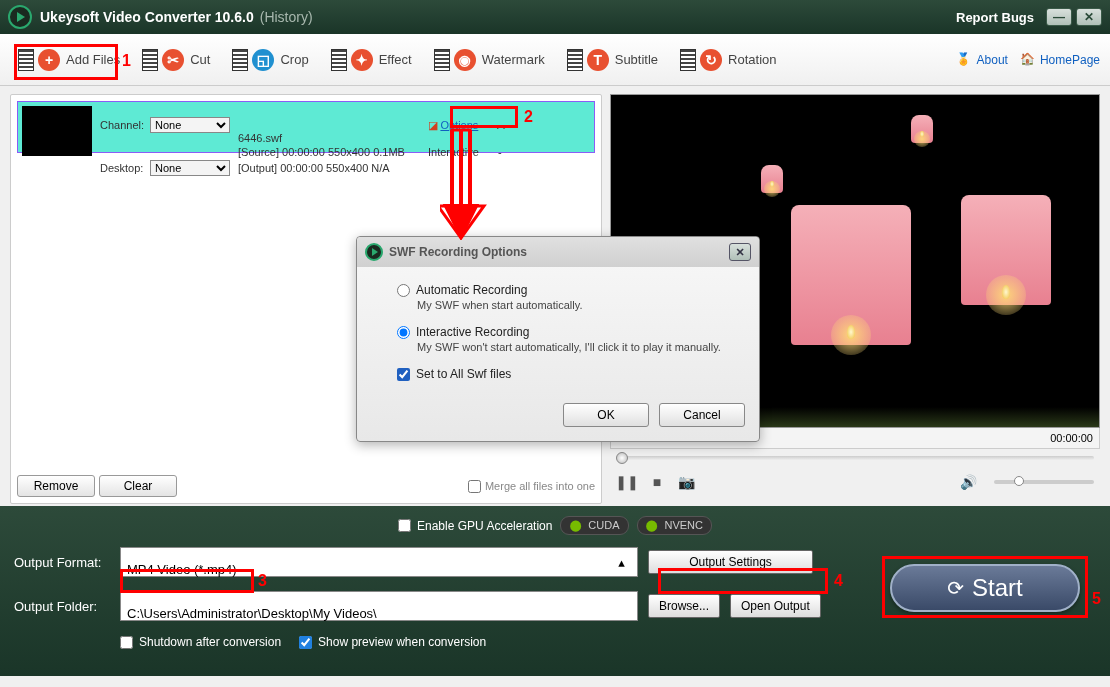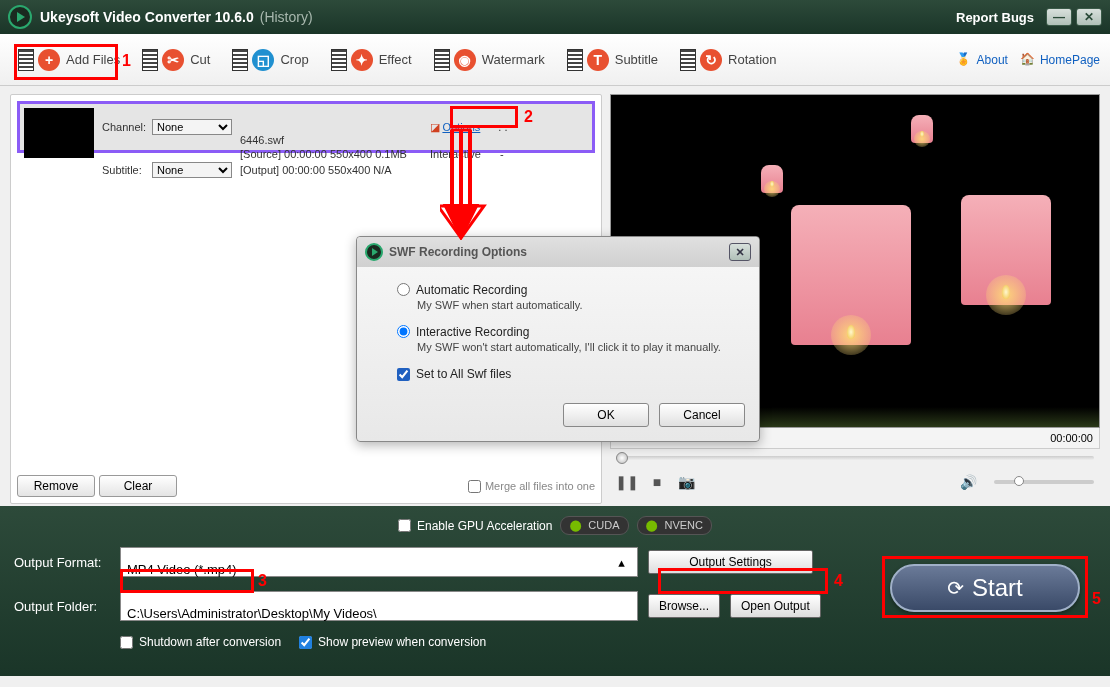--- a/index.html
+++ b/index.html
@@ -27,21 +27,21 @@
 .tbtn.watermark .ticon { background: #e85030; }
 .tbtn.subtitle .ticon { background: #e85030; }
 .tbtn.rotation .ticon { background: #e85030; }
 .toolbar .spacer { flex: 1; }
 .rlink { display: flex; align-items: center; font-size: 12px; color: #1060c0; margin-left: 12px; cursor: pointer; }
 .rlink .ric { width: 16px; height: 16px; margin-right: 4px; }
 
 
 .main { display: flex; padding: 8px 10px 2px; height: 420px; }
 .leftpanel { width: 592px; background: #fff; border: 1px solid #ccc; border-radius: 2px; padding: 6px; display: flex; flex-direction: column; margin-right: 8px; }
-.filerow { border: 3px solid #8b5cf6; background: #e5e5e5; height: 52px; display: flex; padding: 4px; }
+.filerow { border: 1px solid #8b5cf6; background: #5eead4; height: 52px; display: flex; padding: 4px; }
 .thumb { width: 70px; height: 50px; background: #000; margin-right: 8px; }
 .filemeta { flex: 1; font-size: 11px; color: #333; }
 .filemeta .line { display: flex; align-items: center; margin-bottom: 2px; }
 .filemeta .lbl { width: 50px; }
 .filemeta select { width: 80px; font-size: 11px; border: 1px solid #888; background: #f4f4f4; }
 .filemeta .fname { width: 190px; margin-top: 26px; }
 .filemeta .opts { color: #1060c0; text-decoration: underline; font-size: 11px; cursor: pointer; }
 .filemeta .stext { font-size: 11px; color: #333; }
 .leftpanel .grow { flex: 1; }
 .bottombtns { display: flex; align-items: center; }
@@ -93,21 +93,21 @@
 
 
 .dialog { position:absolute; left:356px; top:236px; width:404px; background:linear-gradient(#f8f8f8,#e8e8e8); border:1px solid #888; border-radius:4px; box-shadow:0 3px 12px rgba(0,0,0,.3); z-index:40;}
 .dialog .dtitle{ height:30px; background:linear-gradient(#e0e0e0,#d0d0d0); display:flex; align-items:center; padding:0 8px; font-size:12px; font-weight:bold; color:#555; border-radius:4px 4px 0 0;}
 .dialog .dtitle .dlogo{ width:18px; height:18px; background:#1a2a20; border-radius:50%; border:2px solid #2aa86e; margin-right:6px; display:flex; align-items:center; justify-content:center;}
 .dialog .dtitle .dlogo .dtri{ width:0; height:0; border-left:6px solid #2aa86e; border-top:4px solid transparent; border-bottom:4px solid transparent; margin-left:1px;}
 .dialog .dtitle .dspacer{ flex:1;}
 .dialog .dtitle .dclose{ width:22px; height:18px; background:linear-gradient(#d8e0dc,#b0c0b8); border:1px solid #556; border-radius:3px; display:flex; align-items:center; justify-content:center; font-weight:bold; font-size:11px; color:#334; cursor:pointer;}
 .dialog .dbody{ padding:16px 20px 8px 40px; font-size:11px; color:#222;}
 .dialog .dopt{ margin-bottom:14px;}
-.dialog .dopt label{ display:flex; align-items:flex-start; font-size:12px; cursor:pointer;}
+.dialog .dopt label{ display:flex; align-items:flex-end; font-size:12px; cursor:pointer;}
 .dialog .dopt input{ margin-right:6px;}
 .dialog .dopt .desc{ margin-left:20px; color:#444; margin-top:2px;}
 .dialog .dcheck{ margin-bottom:8px;}
 .dialog .dcheck label{ display:flex; align-items:center; font-size:12px;}
 .dialog .dcheck input{ margin-right:6px; accent-color:#2060c0;}
 .dialog .dbtns{ display:flex; justify-content:flex-end; padding:6px 14px 14px; gap:10px;}
 .dialog .dbtns button{ width:86px; height:24px; background:linear-gradient(#fff,#e0e0e0); border:1px solid #888; border-radius:3px; font-size:12px; cursor:pointer;}
 
 
 .lantern{ position:absolute; }
@@ -197,21 +197,21 @@
           <span style="margin-left:18px;">. .</span>
         </div>
         <div class="line">
           <span class="lbl"></span>
             <span style="width:88px;"></span>
           <span class="stext" style="width:190px;">[Source]  00:00:00  550x400  0.1MB</span>
           <span class="stext" style="width:70px;">Interactive</span>
           <span class="stext">-</span>
         </div>
         <div class="line">
-          <span class="lbl">Subtitle:</span>
+          <span class="lbl">Desktop:</span>
           <select><option>None</option></select>
           <span class="stext" style="margin-left:8px;">[Output]  00:00:00  550x400  N/A</span>
         </div>
       </div>
     </div>
     <div class="grow"></div>
     <div class="bottombtns">
       <button>Remove</button>
       <button>Clear</button>
       <div class="merge">

